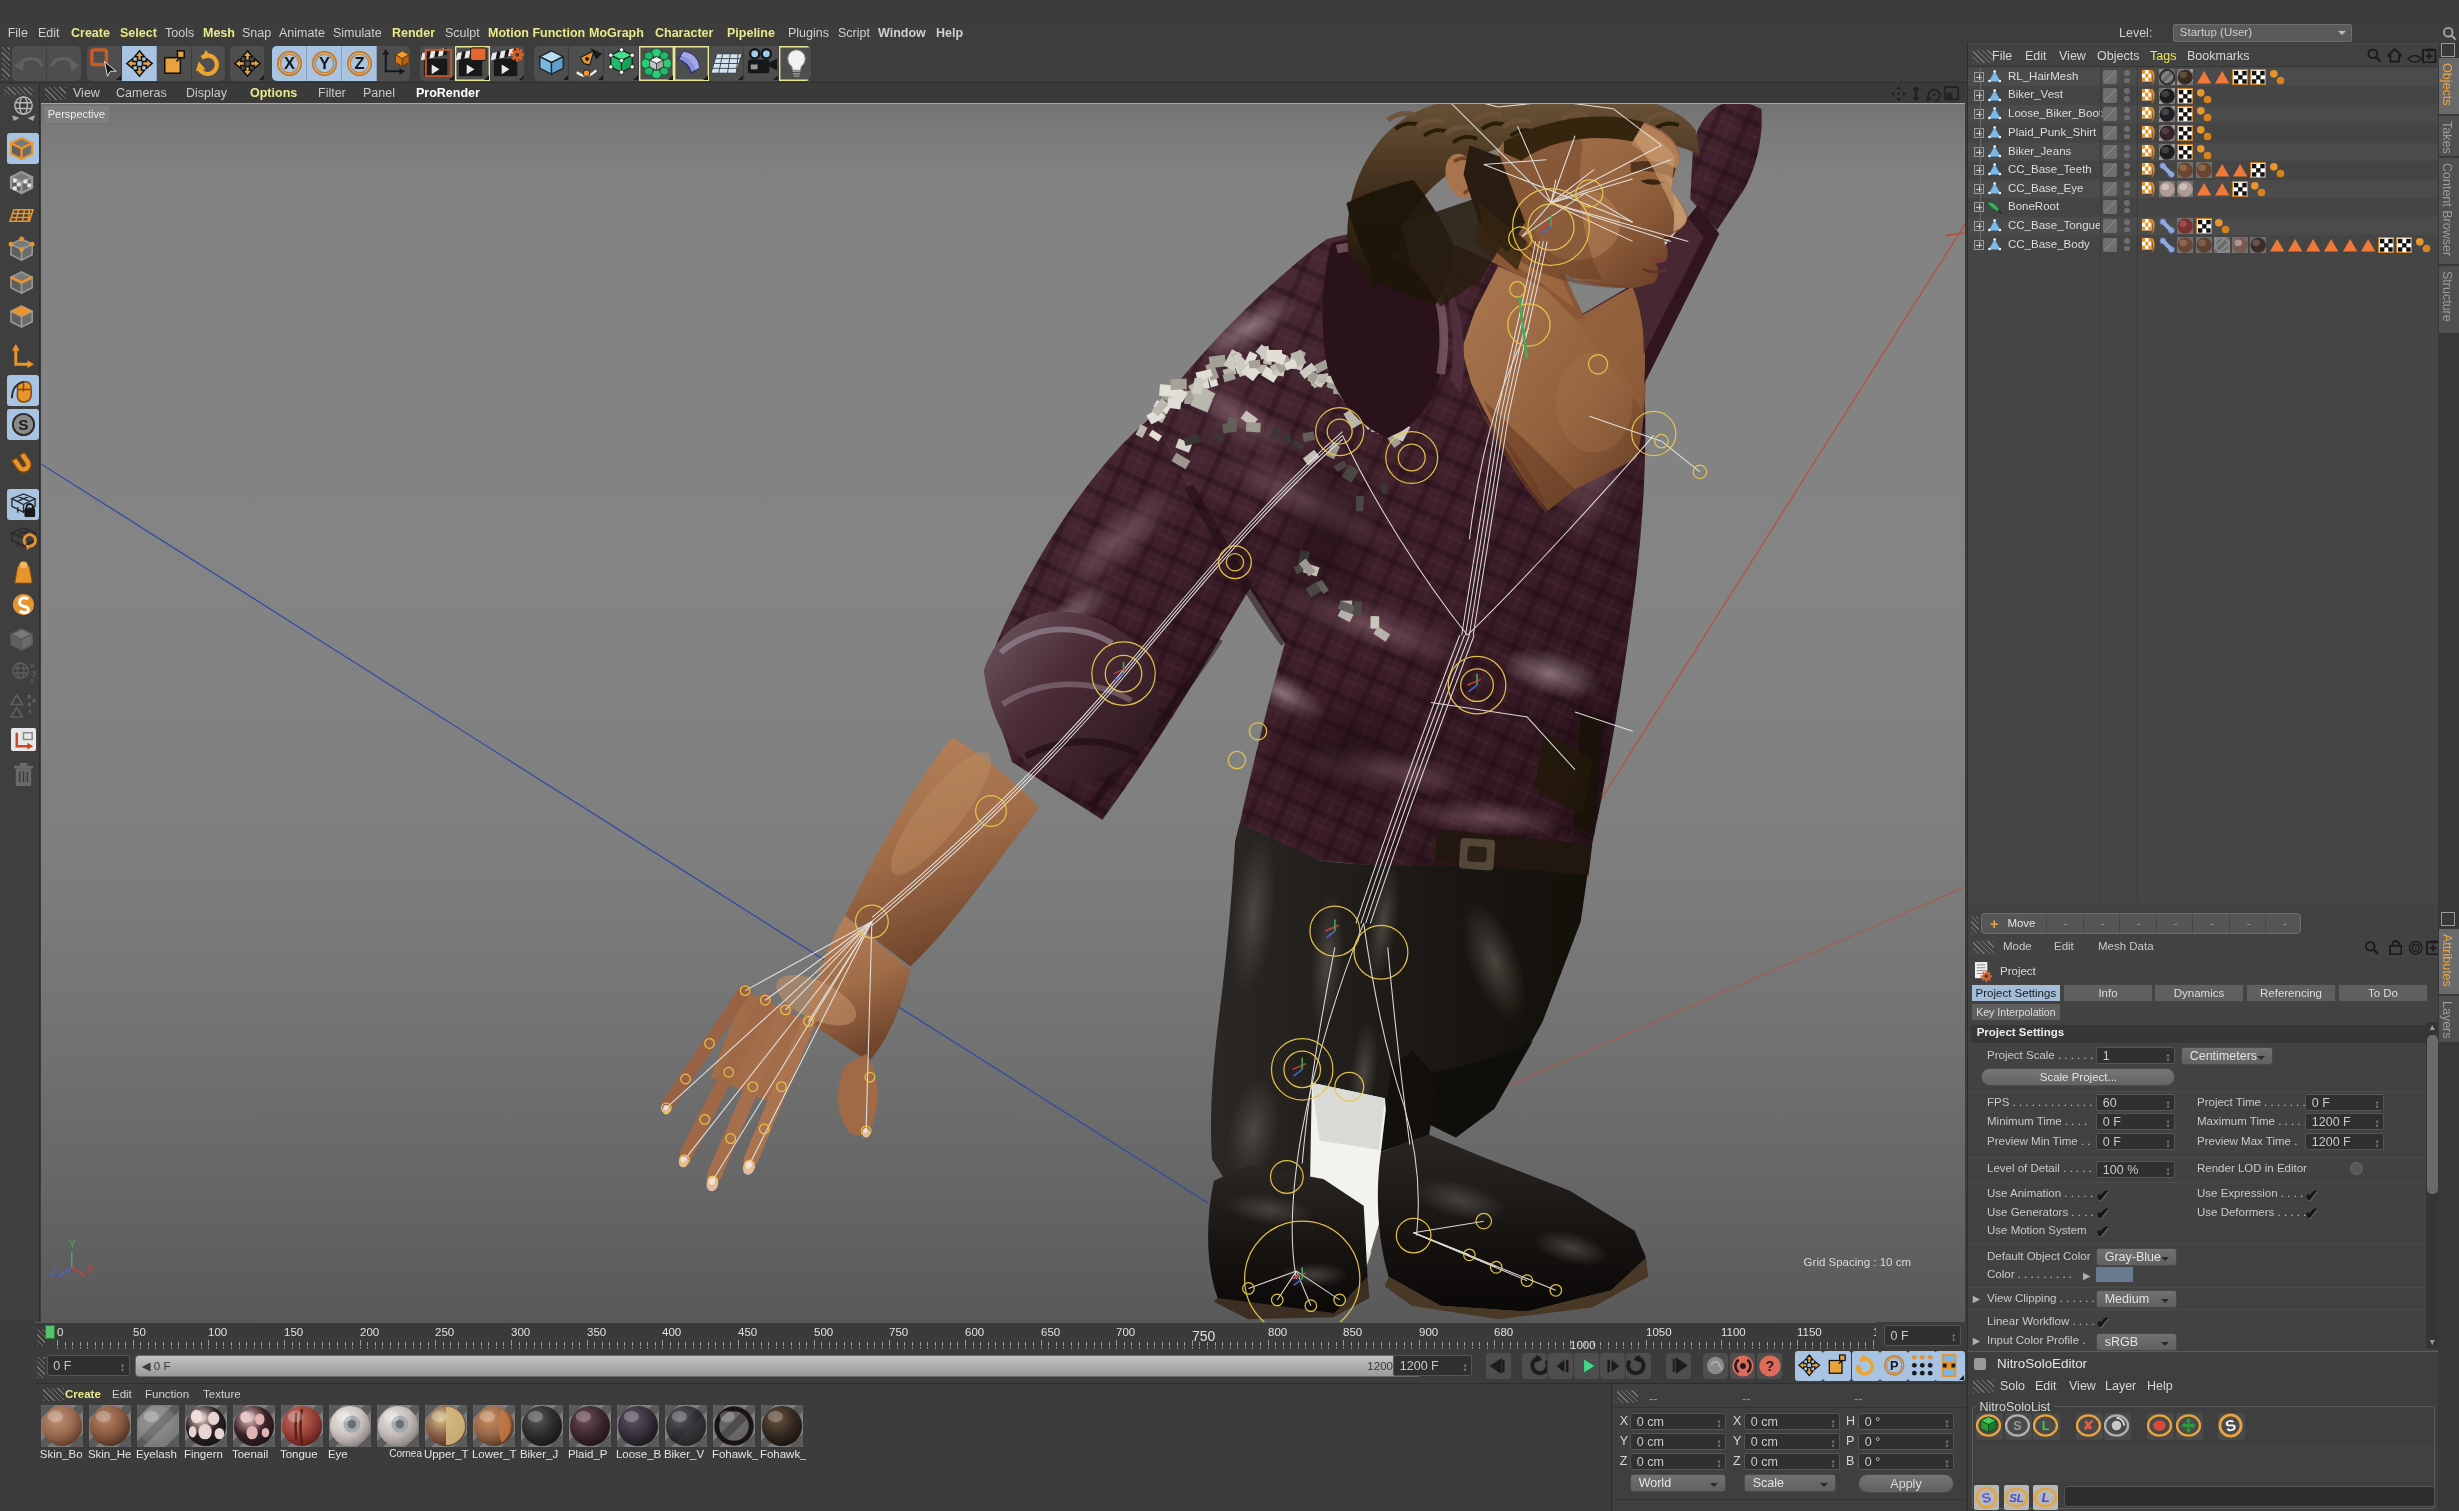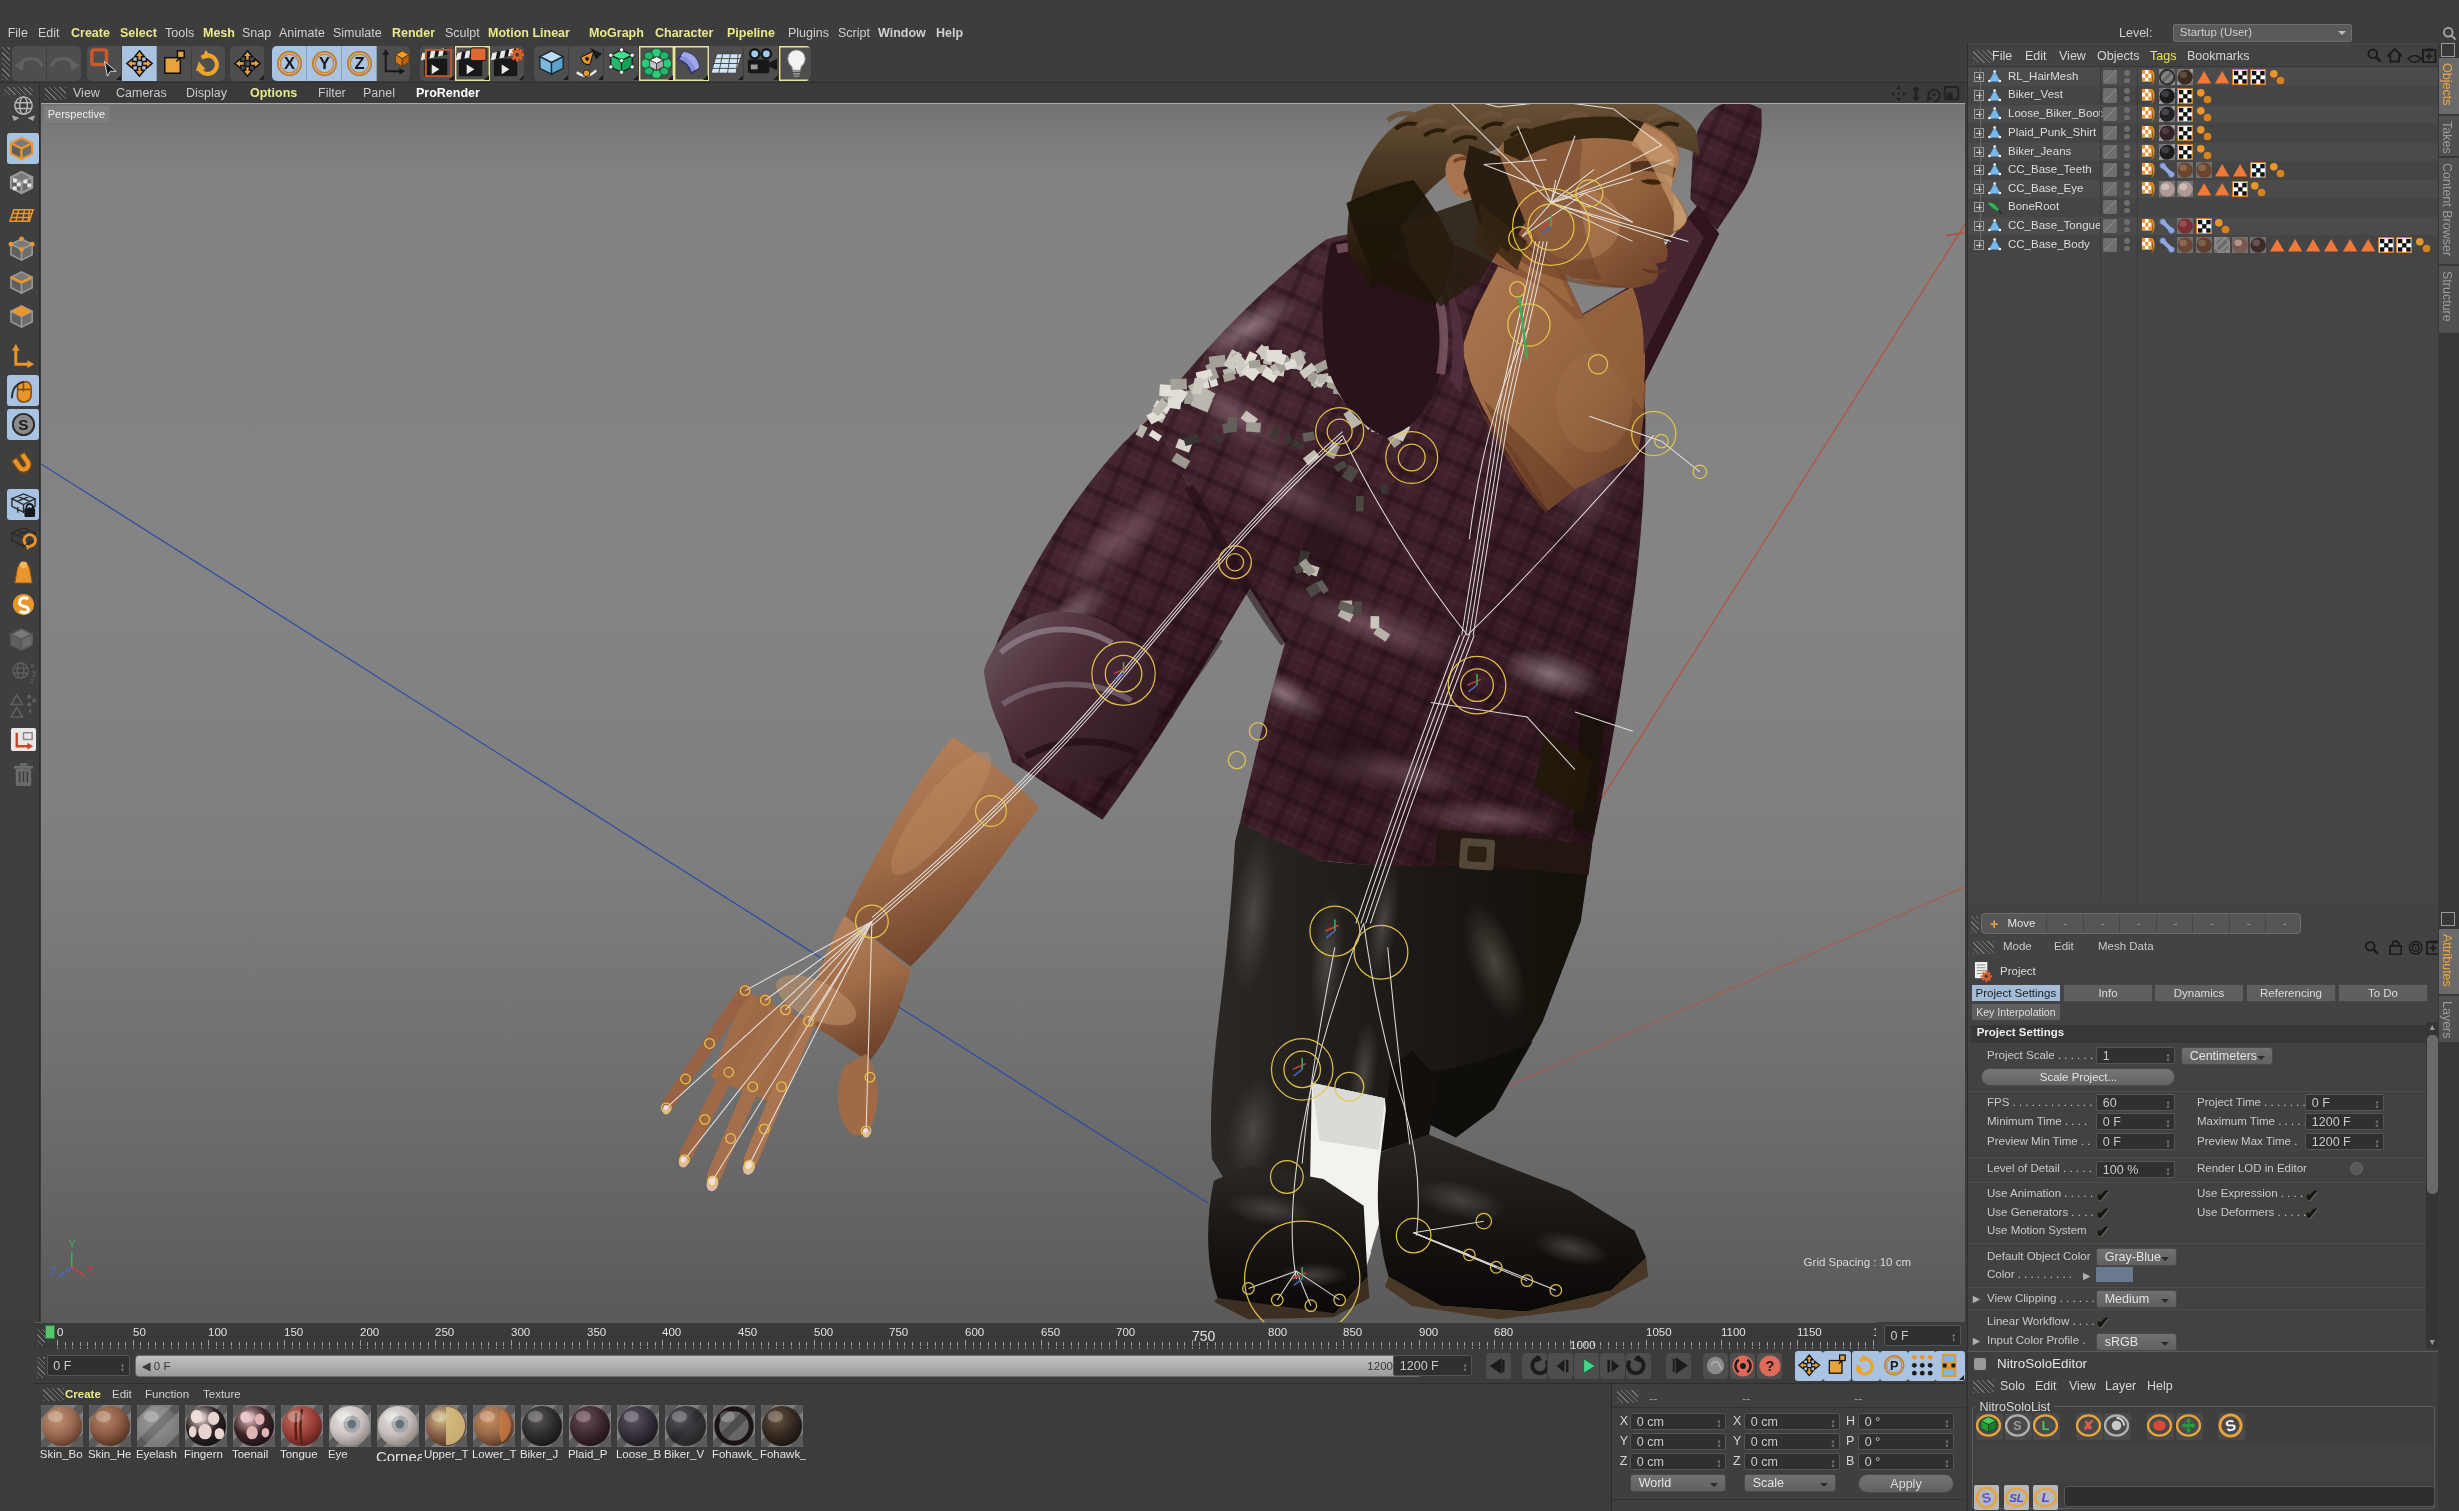--- a/index.html
+++ b/index.html
@@ -70,21 +70,21 @@
   <span style="left:38px">Edit</span>
   <span class="y" style="left:71px"><b>Create</b></span>
   <span class="y" style="left:120px"><b>Select</b></span>
   <span style="left:165px">Tools</span>
   <span class="y" style="left:203px"><b>Mesh</b></span>
   <span style="left:242px">Snap</span>
   <span style="left:279px">Animate</span>
   <span style="left:333px">Simulate</span>
   <span class="y" style="left:392px"><b>Render</b></span>
   <span style="left:445px">Sculpt</span>
-  <span class="y" style="left:488px"><b>Motion Linear</b></span>
+  <span class="y" style="left:488px"><b>Motion Function</b></span>
   <span class="y" style="left:589px"><b>MoGraph</b></span>
   <span class="y" style="left:655px"><b>Character</b></span>
   <span class="y" style="left:727px"><b>Pipeline</b></span>
   <span style="left:788px">Plugins</span>
   <span style="left:838px">Script</span>
   <span style="left:878px"><b>Window</b></span>
   <span style="left:936px"><b>Help</b></span>
   <span id="layoutlbl">Level:</span>
   <svg width="15.4" height="15.4" viewBox="0 0 16 16" style="position:absolute;left:2442px;top:2.9px">
         <circle cx="6.5" cy="6.5" r="4.5" fill="none" stroke="#aaa" stroke-width="1.8"></circle>
@@ -2659,21 +2659,21 @@
               <stop offset="1" stop-color="#868078"></stop>
             </radialGradient>
           </defs>
 <rect width="44" height="44" fill="#7d7d7d"></rect>
 <path d="M-10 54 L54 -10 M-28 36 L36 -28 M8 72 L72 8" stroke="#5a5a5a" stroke-width="9"></path>
 <circle cx="22" cy="22" r="21" fill="url(#mg7)" opacity="1.0"></circle>
           <circle cx="24" cy="20" r="9" fill="#9aa0a8" opacity="0.8"></circle>
           <circle cx="24" cy="20" r="4.5" fill="#6a7078"></circle>
 <ellipse cx="15" cy="12" rx="8" ry="6" fill="#ffffff" opacity="0.25"></ellipse>
         </svg></div>
-<div style="position:absolute;left:339px;top:64px;width:48px;height:13.4px;overflow:hidden;color:#e4e4e4;font-size:15px;text-align:center;padding-left:1.9px">Cornea</div>
+<div style="position:absolute;left:339px;top:64px;width:48px;height:13.4px;overflow:hidden;color:#e4e4e4;font-size:10px;text-align:right;padding-left:1.9px">Cornea</div>
       <div style="position:absolute;left:390px;top:21px;width:42px;height:42px"><svg width="42" height="42" viewBox="0 0 44 44" style="">
           <defs>
             <radialGradient id="mg8" cx="0.38" cy="0.32" r="0.75">
 <stop offset="0" stop-color="#d4c088"></stop>
               <stop offset="0.55" stop-color="#8a6048"></stop>
               <stop offset="1" stop-color="#4c3020"></stop>
             </radialGradient>
           </defs>
 <rect width="44" height="44" fill="#7d7d7d"></rect>
 <path d="M-10 54 L54 -10 M-28 36 L36 -28 M8 72 L72 8" stroke="#5a5a5a" stroke-width="9"></path>

